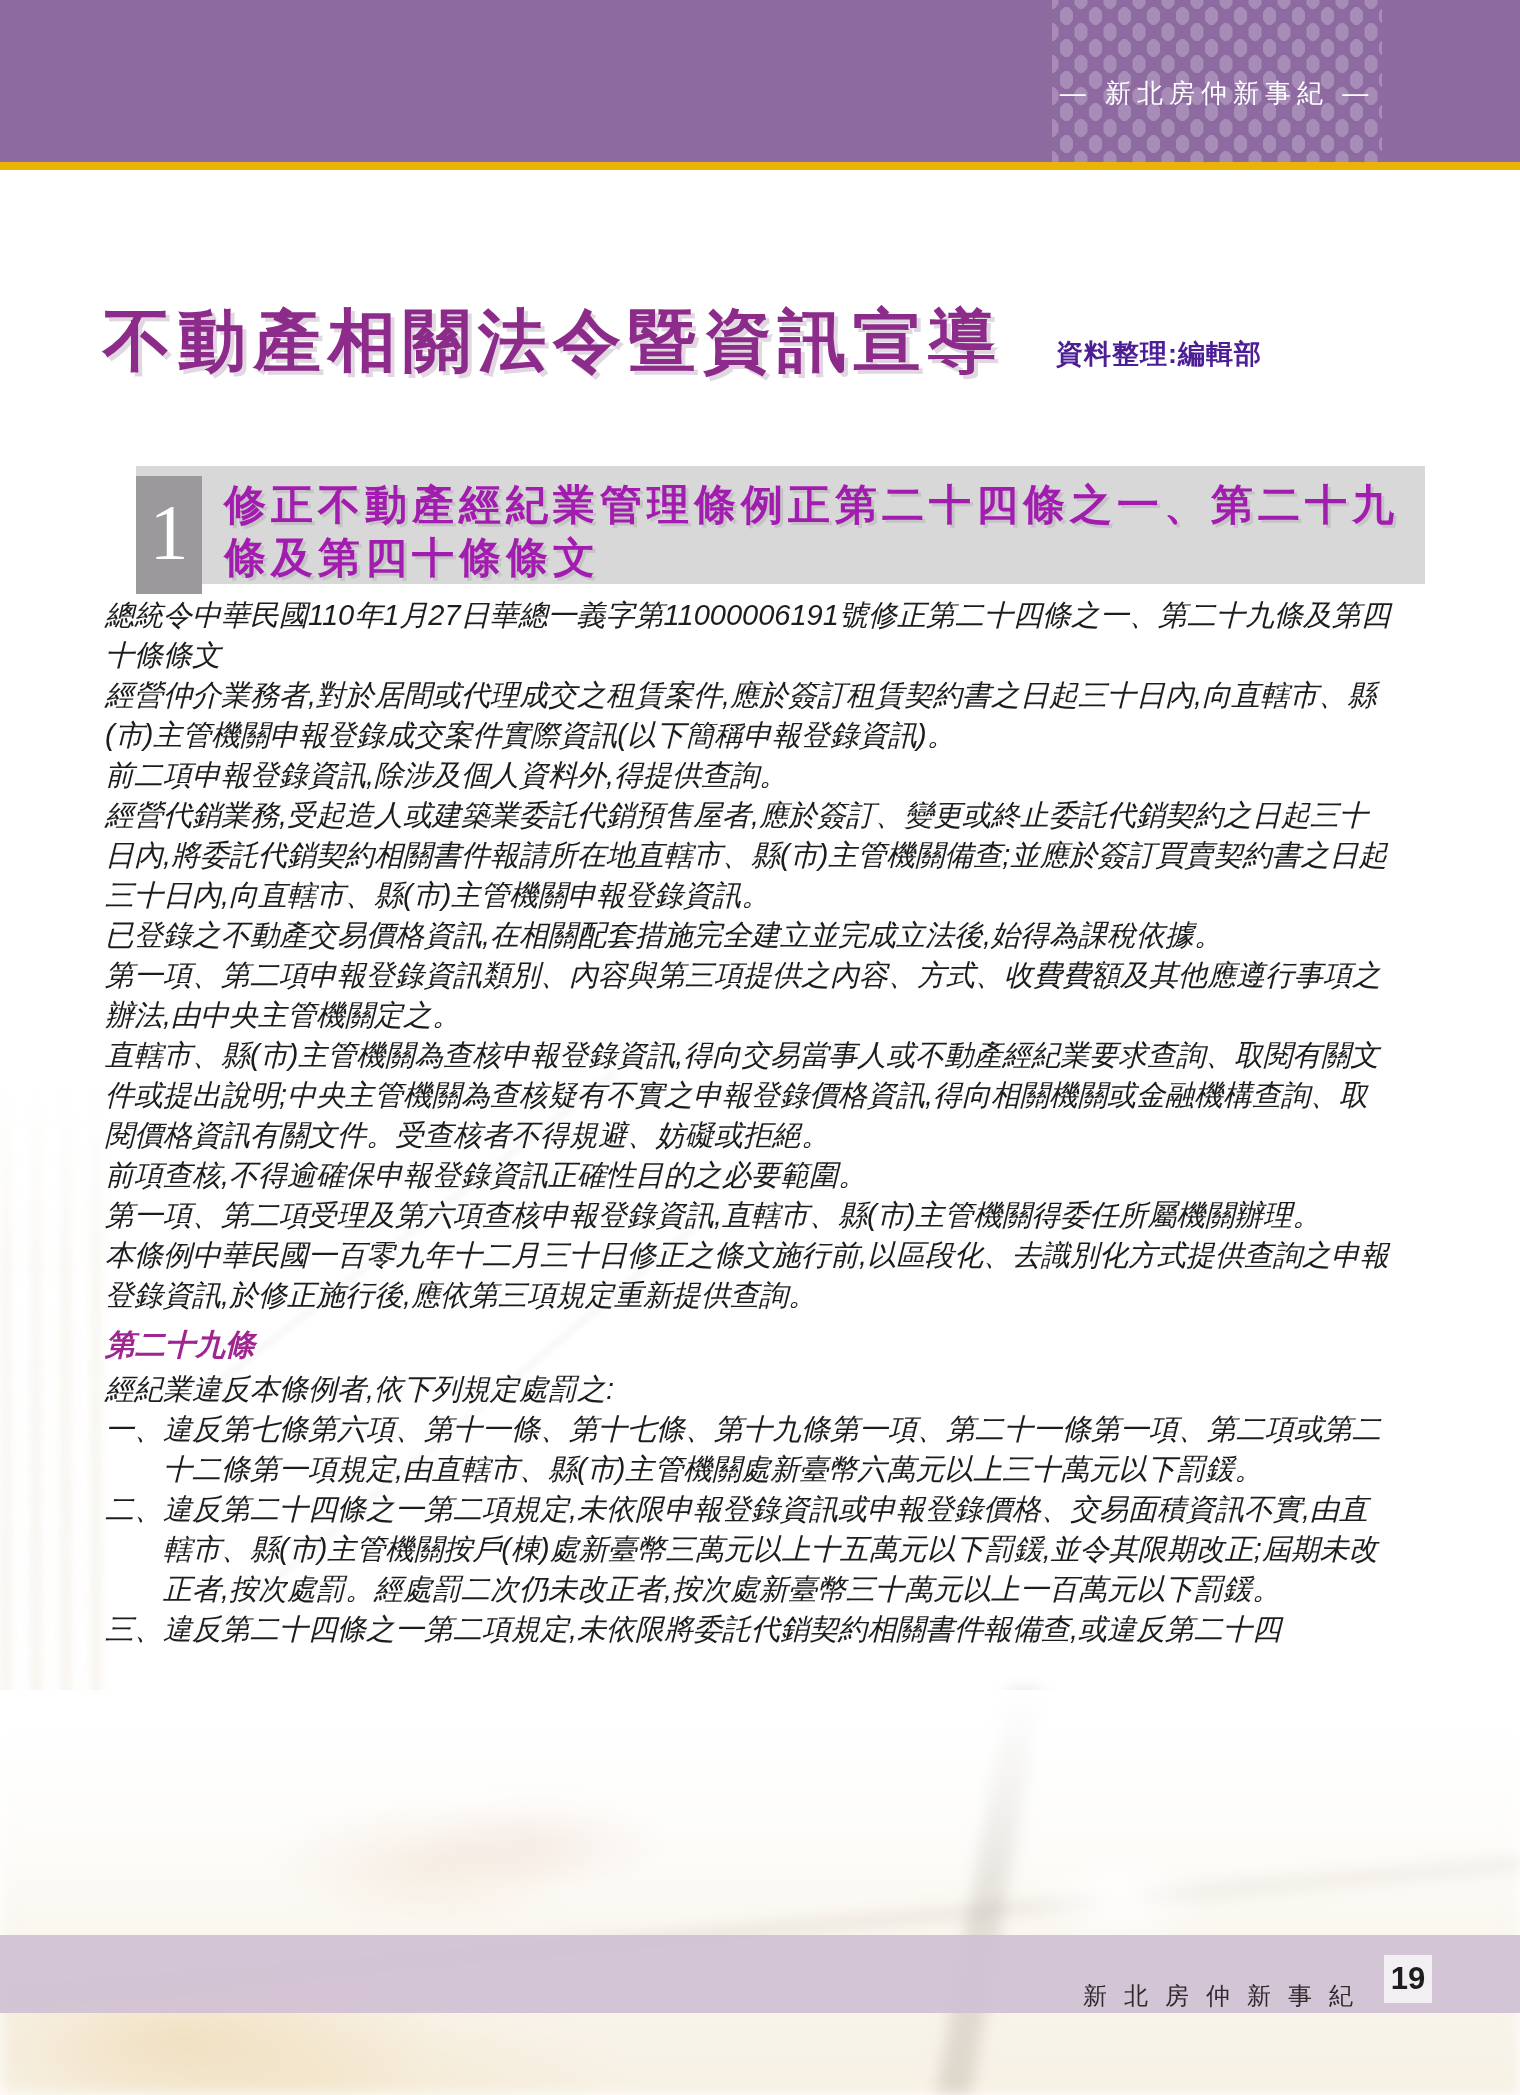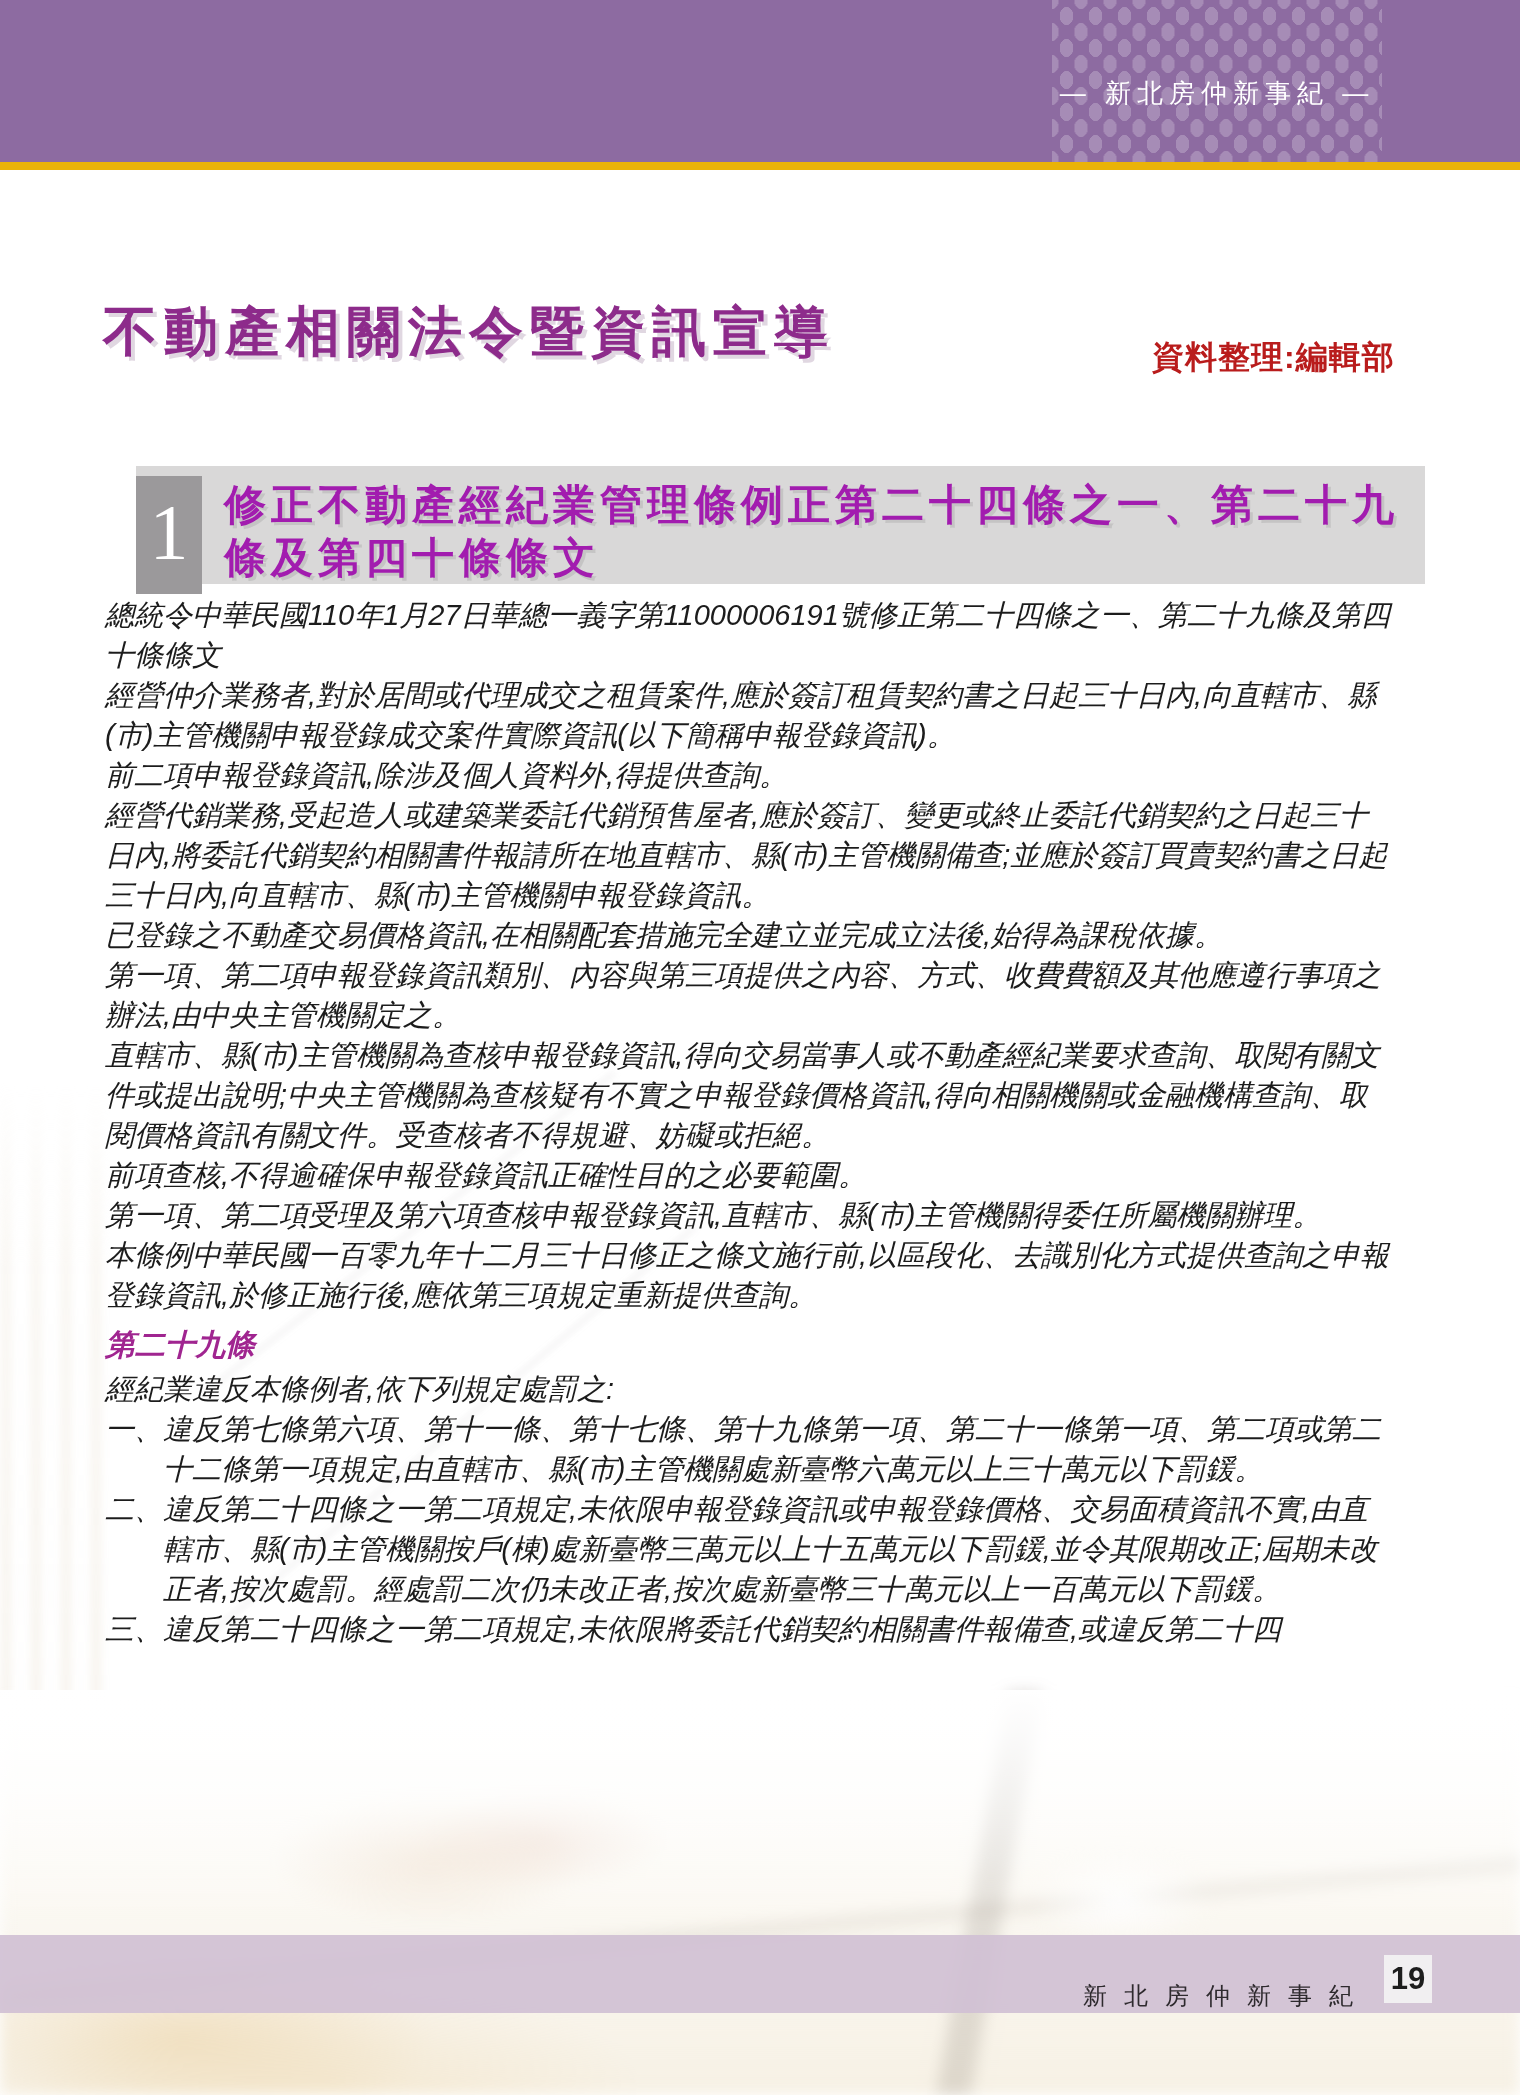--- a/index.html
+++ b/index.html
@@ -52,27 +52,27 @@
     background-position:0 0, 14.5px 16px;
   }
   .header-brand{
     position:absolute;left:1052px;top:76px;width:330px;
     text-align:center;color:#ffffff;font-size:26px;letter-spacing:6px;
     white-space:nowrap;
   }
   
   .main-title{
     position:absolute;left:103px;top:296px;
-    font-size:54px;font-weight:bold;color:#8d2b8b;letter-spacing:7px;
+    font-size:68px;font-weight:bold;color:#8d2b8b;letter-spacing:7px;
     white-space:nowrap;
     text-shadow:4px 4px 0 rgba(186,166,188,.45);
   }
   .credit{
-    position:absolute;left:1152px;top:336px;
-    font-size:32px;font-weight:bold;color:#b91c1c;letter-spacing:1px;white-space:nowrap;
+    position:absolute;left:1056px;top:336px;
+    font-size:27px;font-weight:bold;color:#4c1d95;letter-spacing:1px;white-space:nowrap;
   }
   
   .section-banner{
     position:absolute;left:136px;top:466px;width:1289px;height:118px;
     background:#d9d8d8;
   }
   .section-number{
     position:absolute;left:0;top:10px;width:66px;height:118px;
     background:#9b999b;color:#ffffff;
     font-family:"Liberation Serif", serif;font-size:78px;

